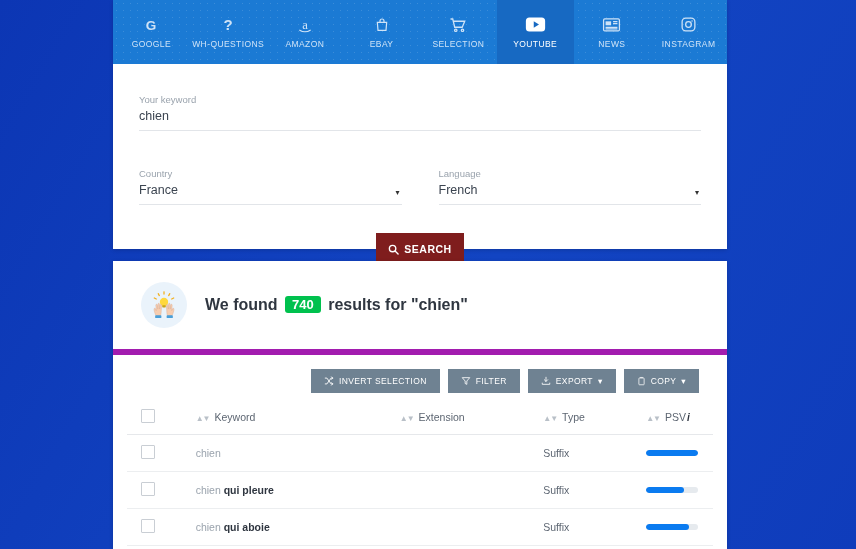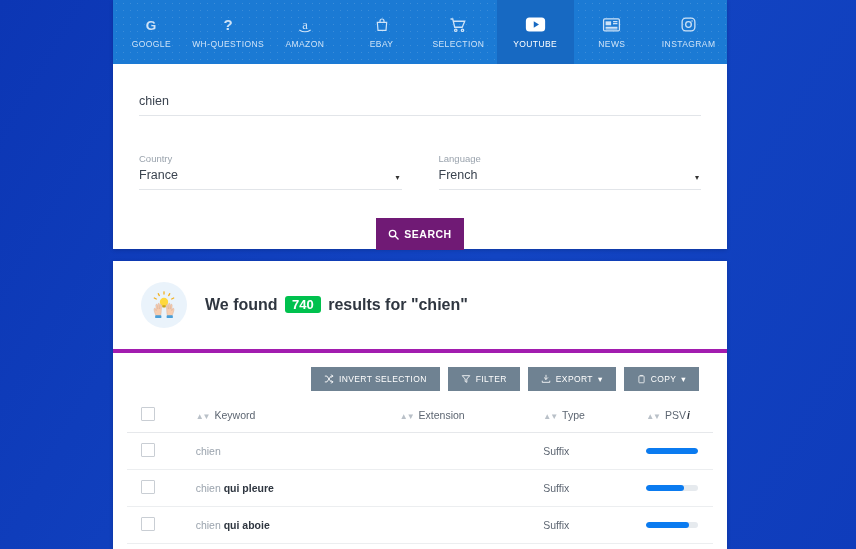--- a/index.html
+++ b/index.html
@@ -46,31 +46,31 @@
   }
   .row2 { display:flex; gap:37px; margin-top:37px; }
   .row2 > .field { flex:1 1 0; }
   .caret {
     position:absolute; right:2px; bottom:8px; font-size:8px; color:#333;
     pointer-events:none;
   }
   .search-wrap { text-align:center; margin-top:28px; }
   .search-btn {
     display:inline-flex; align-items:center; gap:5px;
-    background:#701a75; color:#fff; border:none; cursor:pointer;
+    background:#7f1d1d; color:#fff; border:none; cursor:pointer;
     font-size:10.5px; letter-spacing:.5px; padding:10px 12px;
     font-family:inherit; font-weight:bold;
   }
   .search-btn svg { display:block; }
 
   
   #results-card { top:261px; height:300px; }
   .results-head {
     display:flex; align-items:center; gap:18px; padding:21px 28px;
-    border-bottom:4px solid #a21caf;
+    border-bottom:6px solid #a21caf;
   }
   .bulb-badge {
     width:46px; height:46px; border-radius:50%; background:#eaf3fb;
     display:flex; align-items:center; justify-content:center; flex:0 0 auto;
   }
   .results-title { font-size:16px; font-weight:bold; color:#2f3640; }
   .count-badge {
     display:inline-block; background:#00c14e; color:#fff; font-size:13px;
     font-weight:bold; padding:1px 7px; border-radius:3px; margin:0 3px;
     vertical-align:1px;
@@ -202,20 +202,21 @@
               <circle cx="17" cy="7" r="1" fill="currentColor" stroke="none"></circle>
           </svg>
         </span>
         <span class="nav-label">INSTAGRAM</span>
       </div>
 
     </div>
 
     <div class="form">
       <div class="field">
+        <div class="field-label">Your keyword</div>
         <div class="field-value" placeholder="Your keyword">chien</div>
       </div>
 
       <div class="row2">
         <div class="field">
           <div class="field-label">Country</div>
           <div class="field-value">France</div>
           <span class="caret">▾</span>
         </div>
         <div class="field">

